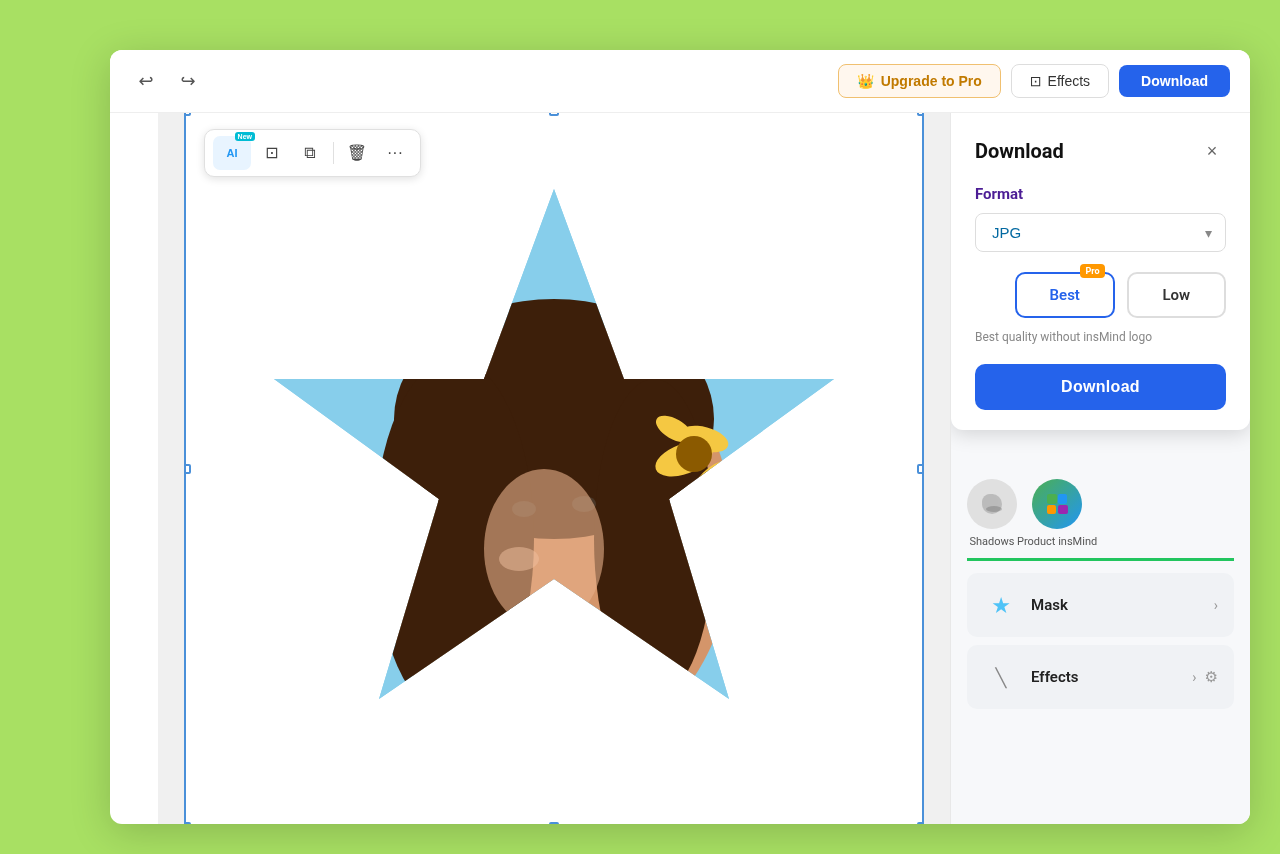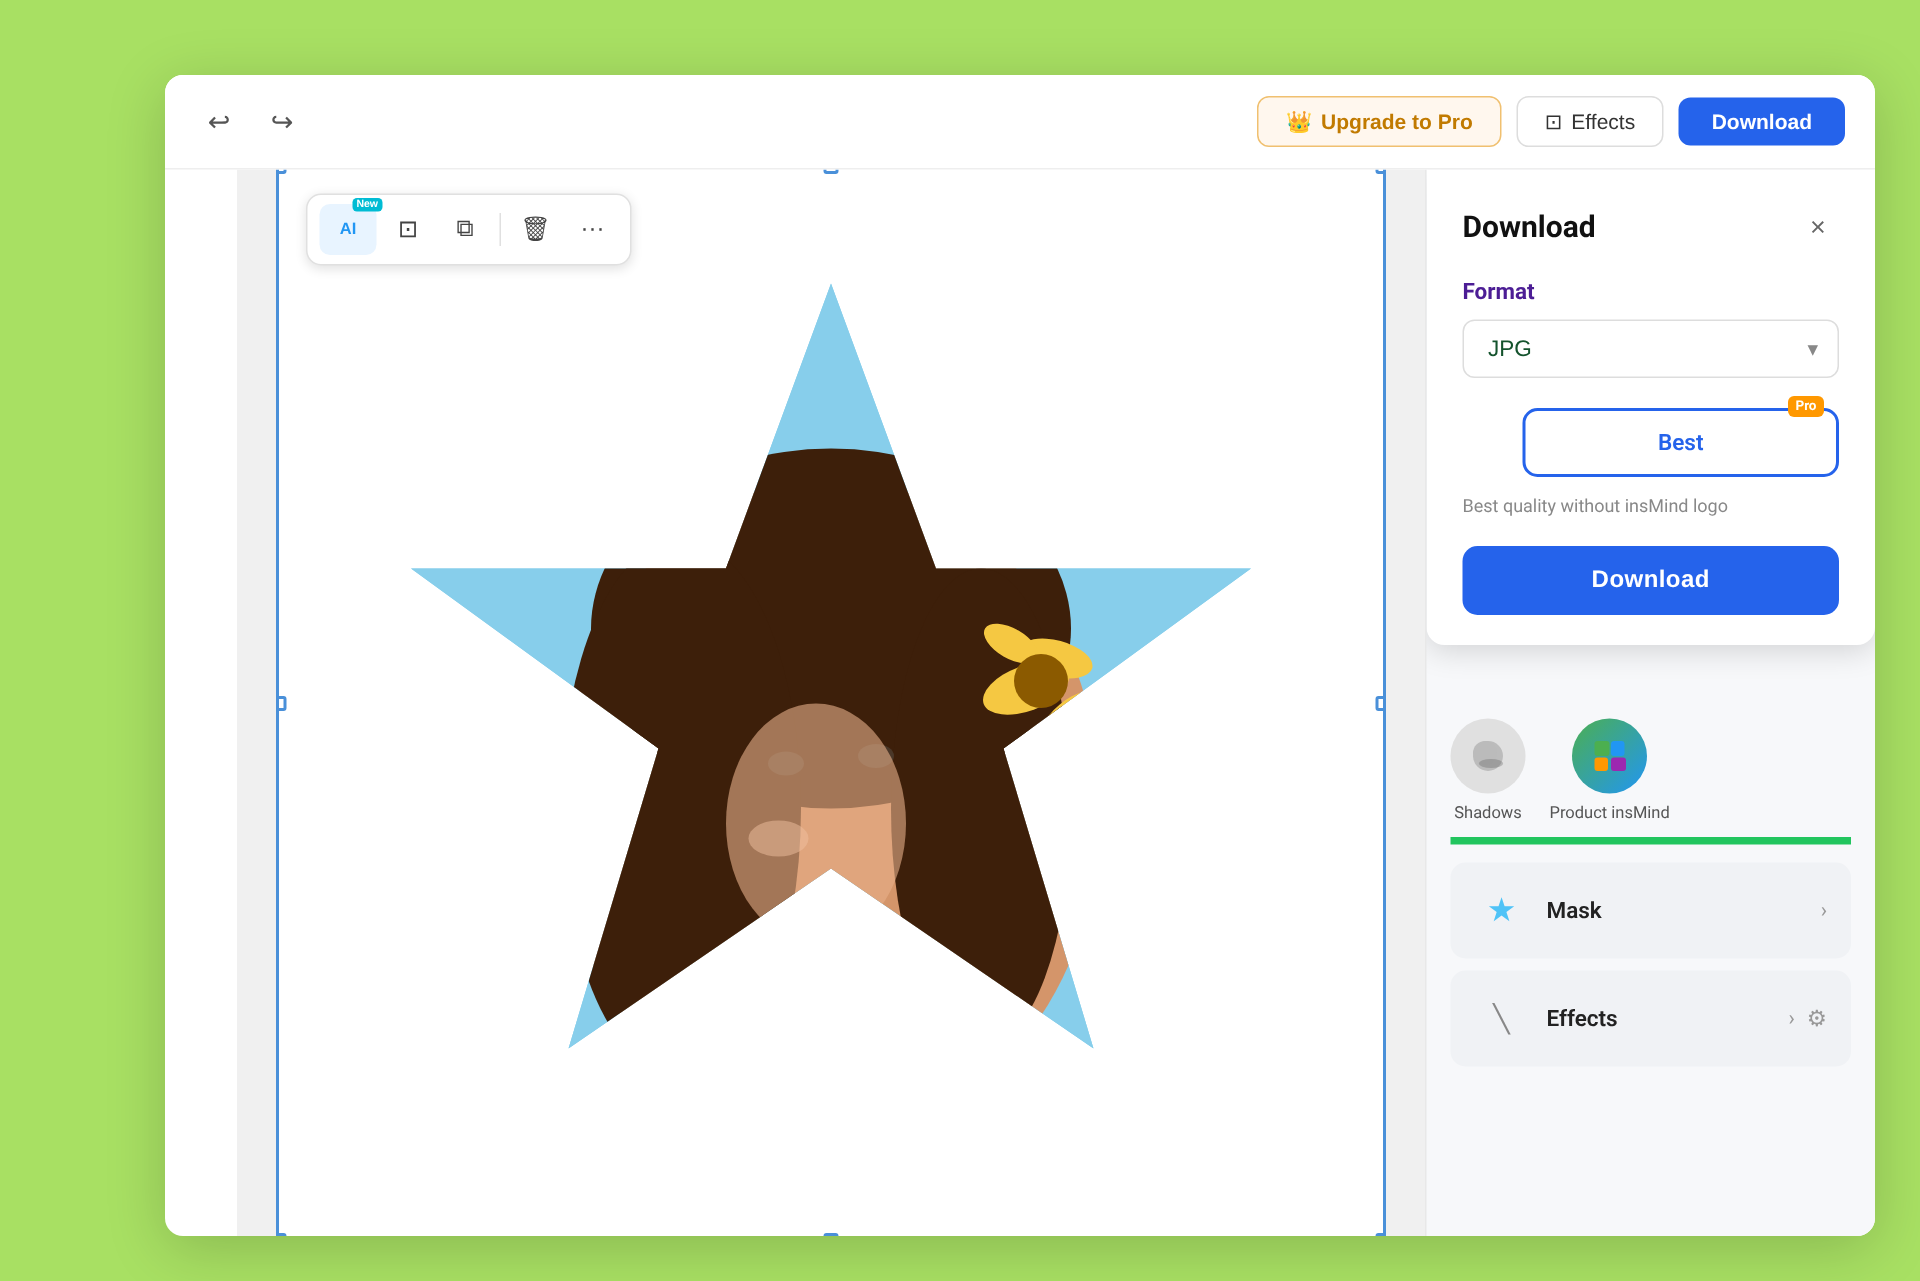--- a/index.html
+++ b/index.html
@@ -249,21 +249,21 @@
     .format-select-wrapper {
       position: relative;
       margin-bottom: 20px;
     }
     .format-select {
       width: 100%;
       padding: 10px 16px;
       border: 1.5px solid #ddd;
       border-radius: 8px;
       font-size: 15px;
-      color: #14532d;
+      color: #0369a1;
       appearance: none;
       background: #fff;
       cursor: pointer;
     }
     .select-arrow {
       position: absolute;
       right: 14px;
       top: 50%;
       transform: translateY(-50%);
       color: #888;
@@ -321,23 +321,22 @@
       cursor: pointer;
       letter-spacing: 0.3px;
     }
     
     .sidebar-bottom {
       margin-top: 340px;
       padding: 16px;
     }
     .sidebar-tool-row {
       display: flex;
-      gap: 16px;
       padding: 10px 0;
-      border-bottom: 5px solid #22c55e;
+      border-bottom: 3px solid #22c55e;
     }
     .tool-item {
       display: flex;
       flex-direction: column;
       align-items: center;
       gap: 6px;
       cursor: pointer;
     }
     .tool-icon-circle {
       width: 50px;
@@ -527,20 +526,23 @@
             <option>PDF</option>
           </select>
           <span class="select-arrow">▾</span>
         </div>
 
         <div class="quality-options">
           <div class="quality-option selected">
             <span class="pro-badge">Pro</span>
             <span>Best</span>
           </div>
+          <div class="quality-option">
+            <span>Low</span>
+          </div>
         </div>
         <div class="quality-hint">Best quality without insMind logo</div>
 
         <button class="download-main-btn">
           <span>Download</span>
         </button>
       </div>
 
       <div class="sidebar-bottom">
 

